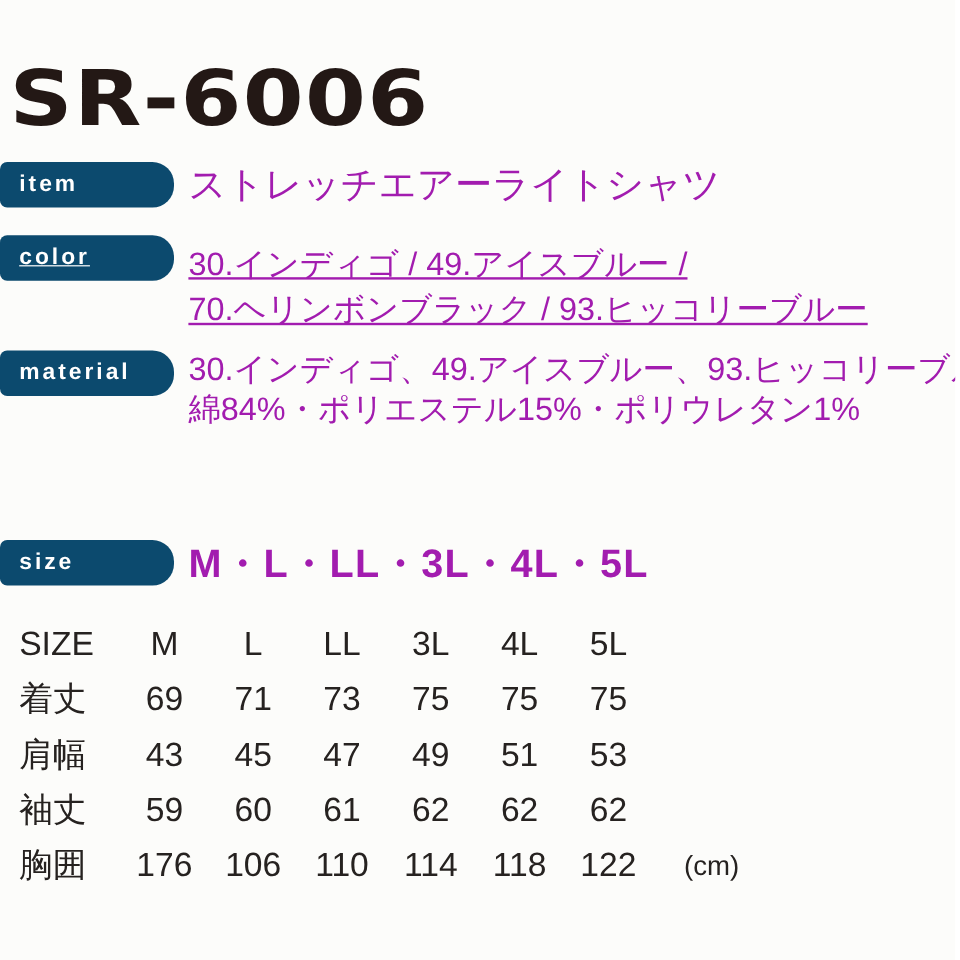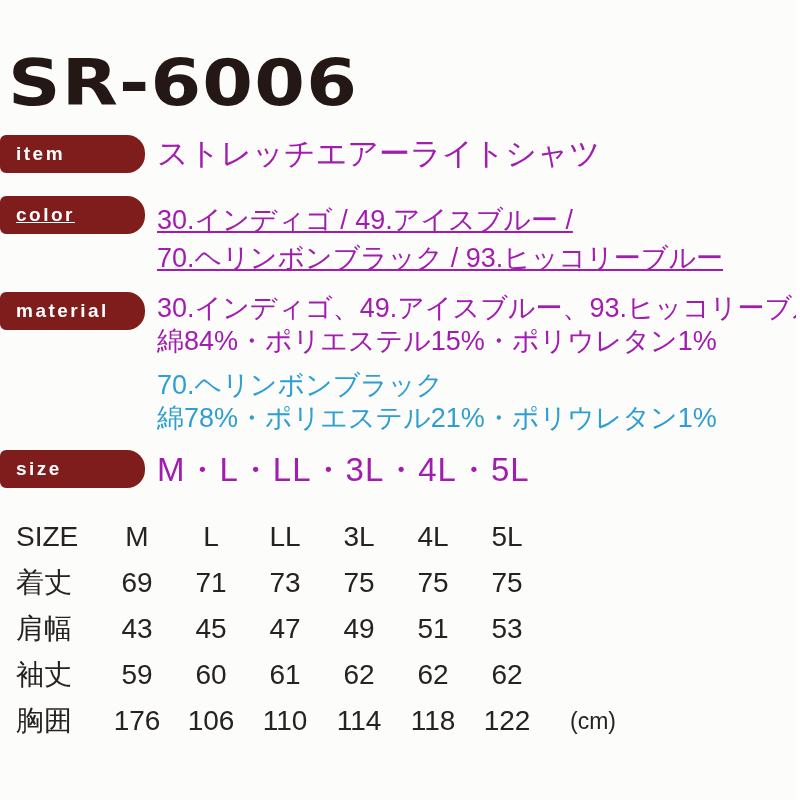--- a/index.html
+++ b/index.html
@@ -15,34 +15,34 @@
   .title {
     position:absolute; left:8px; top:46px;
     font-family:"DejaVu Sans","Liberation Sans",sans-serif;
     font-size:64px; font-weight:bold; letter-spacing:1px;
     color:#231815;
     transform:scale(1.14,1.0); transform-origin:left top;
     white-space:nowrap;
   }
   .badge {
     position:absolute; left:0; width:145px; height:38px;
-    background:#7f1d1d; color:#ffffff;
+    background:#0c4a6e; color:#ffffff;
     border-radius:6px 18px 18px 6px;
     font-size:19px; font-weight:bold; letter-spacing:2.5px;
     line-height:38px; padding-left:16px;
   }
   .spec-text {
     position:absolute; left:157px; white-space:nowrap;
     color:#a21caf;
   }
   .item-text   { top:135px; font-size:31px; line-height:38px; }
   .color-text  { top:201px; font-size:27px; line-height:38px;text-decoration:underline; }
   .material-text { top:292px; font-size:27px; line-height:33px; }
   .material-alt  { top:369px; font-size:27px; line-height:33px; color:#2e9fd2; }
-  .size-text   { top:450px; font-size:33px; line-height:40px; letter-spacing:1px; }
+  .size-text   { top:450px; font-size:33px; line-height:40px; letter-spacing:1px;font-weight:bold; }
 
   .size-table {
     position:absolute; left:12px; top:514px;
     border-collapse:collapse;
     font-size:28px; color:#262220;
     white-space:nowrap;
   }
   .size-table th, .size-table td {
     font-weight:normal; height:46px; padding:0;
     vertical-align:middle;
@@ -64,24 +64,20 @@
   <div class="badge" style="top:196px;text-decoration:underline;">color</div>
   <div class="spec-text color-text">
     <div>30.インディゴ / 49.アイスブルー /</div>
     <div>70.ヘリンボンブラック / 93.ヒッコリーブルー</div>
   </div>
 
   <div class="badge" style="top:292px;">material</div>
   <div class="spec-text material-text">
     <div>30.インディゴ、49.アイスブルー、93.ヒッコリーブルー</div>
     <div>綿84%・ポリエステル15%・ポリウレタン1%</div>
-  </div>
-  <div class="spec-text material-alt">
-    <div>70.ヘリンボンブラック</div>
-    <div>綿78%・ポリエステル21%・ポリウレタン1%</div>
   </div>
 
   <div class="badge" style="top:450px;">size</div>
   <div class="spec-text size-text">M・L・LL・3L・4L・5L</div>
 
   <table class="size-table">
     <thead>
       <tr>
         <th class="col-label">SIZE</th>
         <th class="col-val">M</th>

